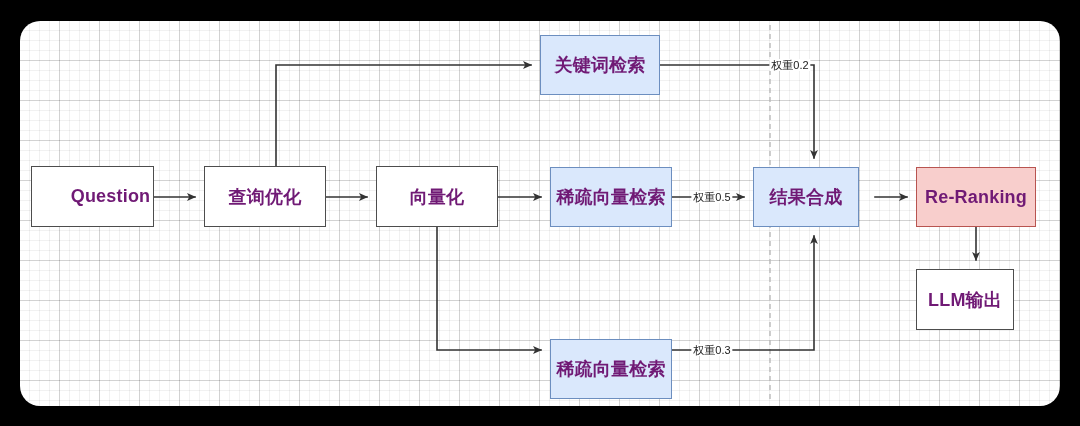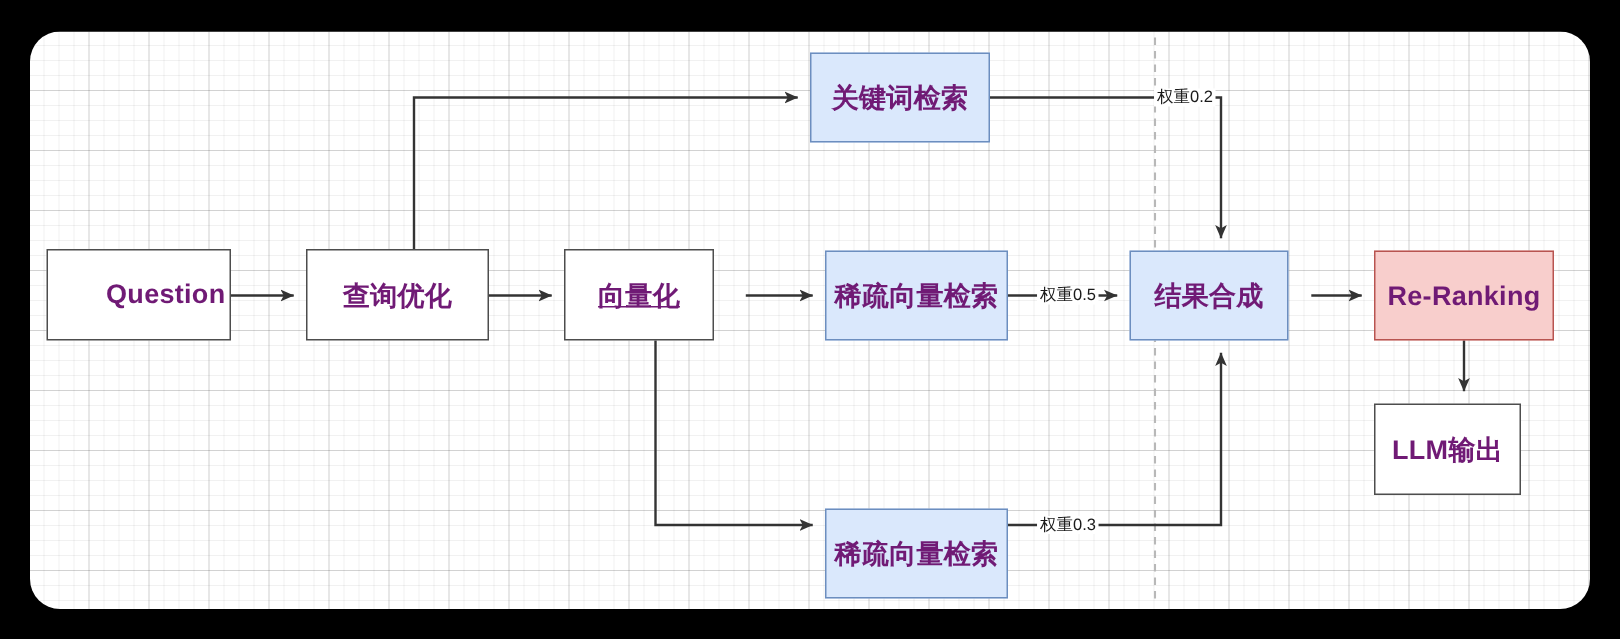--- a/index.html
+++ b/index.html
@@ -74,21 +74,21 @@
       <path d="M672,350 L814,350 L814,236" marker-end="url(#arrow)"></path>
 
       <path d="M875,197 L907,197" marker-end="url(#arrow)"></path>
 
       <path d="M976,227 L976,260" marker-end="url(#arrow)"></path>
     </g>
   </svg>
 
   <div class="node" style="left:31px;top:166px;width:123px;height:61px;padding-left:36px;">Question</div>
   <div class="node" style="left:204px;top:166px;width:122px;height:61px;">查询优化</div>
-  <div class="node" style="left:376px;top:166px;width:100px;height:61px;text-decoration:underline;">向量化</div>
+  <div class="node" style="left:376px;top:166px;width:122px;height:61px;">向量化</div>
   <div class="node blue" style="left:540px;top:35px;width:120px;height:60px;">关键词检索</div>
   <div class="node blue" style="left:550px;top:167px;width:122px;height:60px;">稀疏向量检索</div>
   <div class="node blue" style="left:550px;top:320px;width:122px;height:60px;margin-top:19px;">稀疏向量检索</div>
   <div class="node blue" style="left:753px;top:167px;width:106px;height:60px;">结果合成</div>
   <div class="node pink" style="left:916px;top:167px;width:120px;height:60px;">Re-Ranking</div>
   <div class="node" style="left:916px;top:269px;width:98px;height:61px;">LLM输出</div>
 
   <div class="wlabel" style="left:744px;top:65px;margin-left:46px;">权重0.2</div>
   <div class="wlabel" style="left:712px;top:197px;">权重0.5</div>
   <div class="wlabel" style="left:712px;top:350px;">权重0.3</div>

